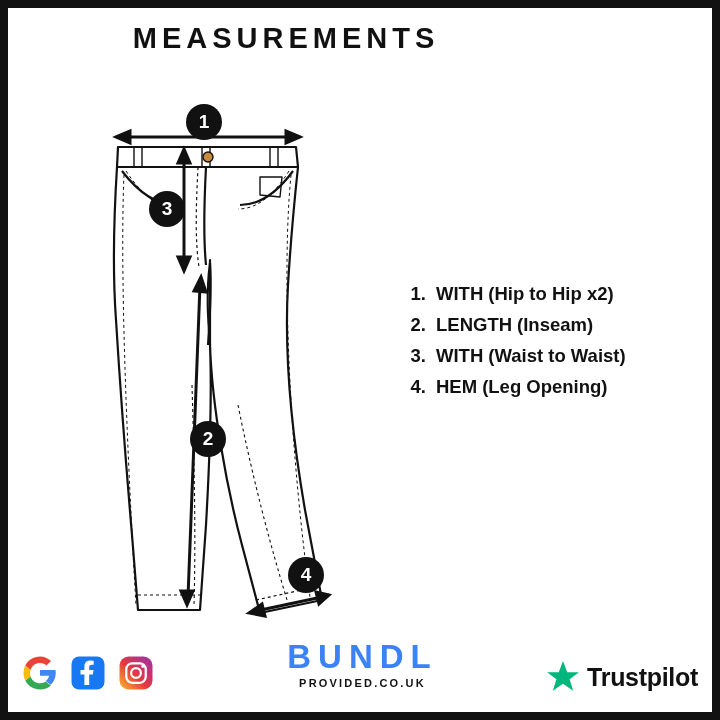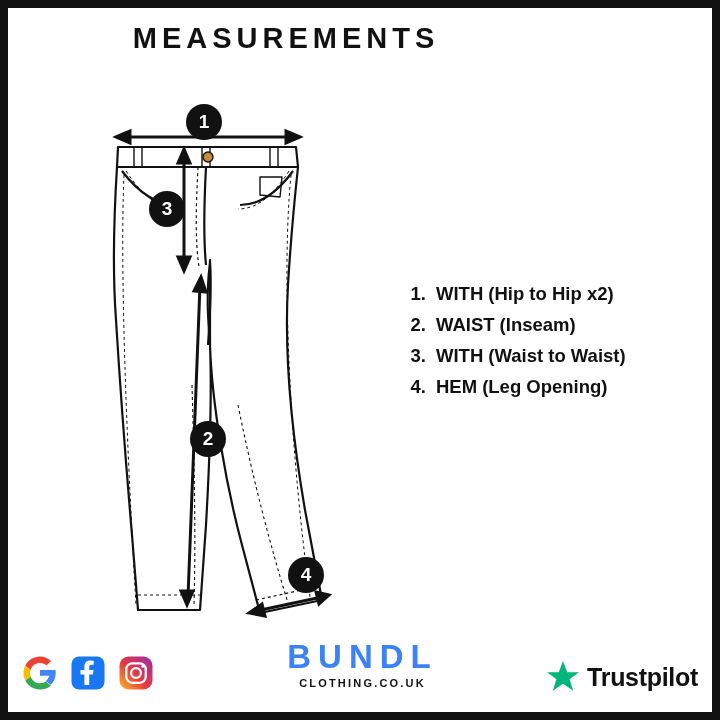--- a/index.html
+++ b/index.html
@@ -239,38 +239,38 @@
   </div>
 
   <div class="legend">
     <div class="legend-row">
       <span class="legend-num">1.</span>
       <span class="legend-term">WITH</span>
       <span class="legend-desc">(Hip to Hip x2)</span>
     </div>
     <div class="legend-row">
       <span class="legend-num">2.</span>
-      <span class="legend-term">WAIST</span>
+      <span class="legend-term">LENGTH</span>
       <span class="legend-desc">(Inseam)</span>
     </div>
     <div class="legend-row">
       <span class="legend-num">3.</span>
       <span class="legend-term">WITH</span>
       <span class="legend-desc">(Waist to Waist)</span>
     </div>
     <div class="legend-row">
       <span class="legend-num">4.</span>
       <span class="legend-term">HEM</span>
       <span class="legend-desc">(Leg Opening)</span>
     </div>
   </div>
 
   <div class="brand">
     <div class="brand-name">BUNDL</div>
-    <div class="brand-sub">CLOTHING.CO.UK</div>
+    <div class="brand-sub">PROVIDED.CO.UK</div>
   </div>
 
   <div class="socials">
     <span class="social">
       <svg viewBox="0 0 48 48" width="36" height="36">
         <path fill="#4285F4" d="M45 24c0-1.6-.1-2.7-.4-4H24v7.6h12c-.2 2-1.5 5-4.4 7l6.7 5.2C42.2 36.2 45 30.7 45 24z"></path>
         <path fill="#34A853" d="M24 46c5.9 0 10.9-2 14.5-5.3l-6.9-5.3c-1.9 1.3-4.4 2.2-7.6 2.2-5.8 0-10.7-3.8-12.5-9.1l-7.1 5.5C8 41.3 15.4 46 24 46z"></path>
         <path fill="#FBBC05" d="M11.5 28.5c-.5-1.4-.8-2.9-.8-4.5s.3-3.1.7-4.5l-7.1-5.5C2.9 17 2 20.4 2 24s.9 7 2.4 10z"></path>
         <path fill="#EA4335" d="M24 10.7c4.1 0 6.9 1.8 8.5 3.3l6.2-6C34.9 4.6 29.9 2 24 2 15.4 2 8 6.7 4.4 14l7.1 5.5c1.8-5.3 6.7-8.8 12.5-8.8z"></path>
       </svg>

